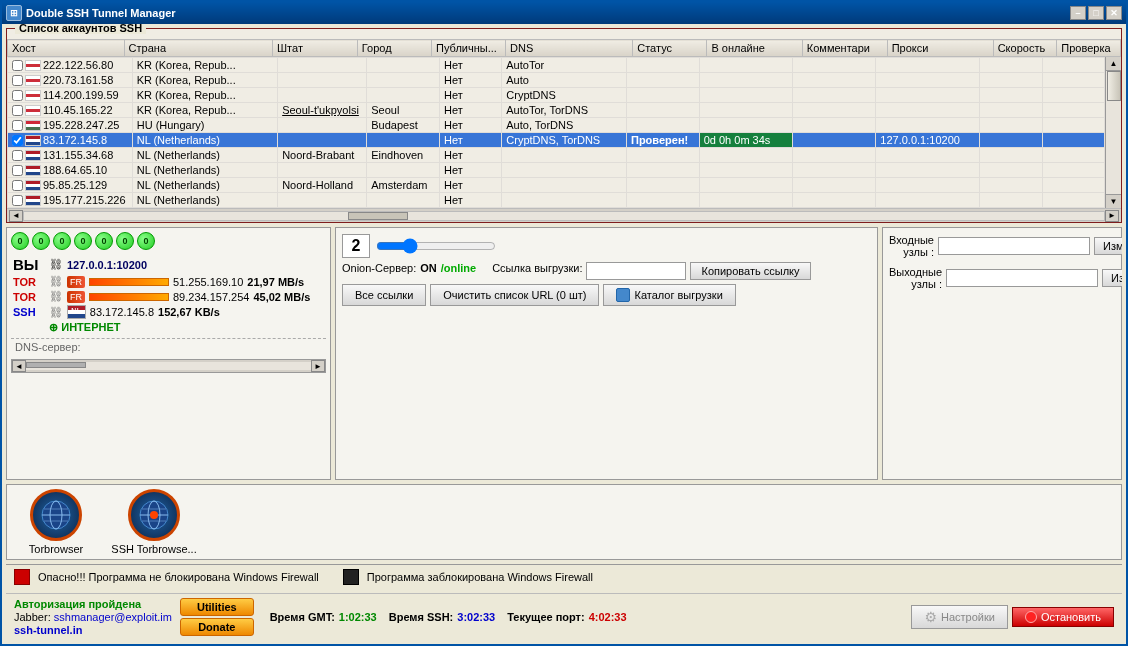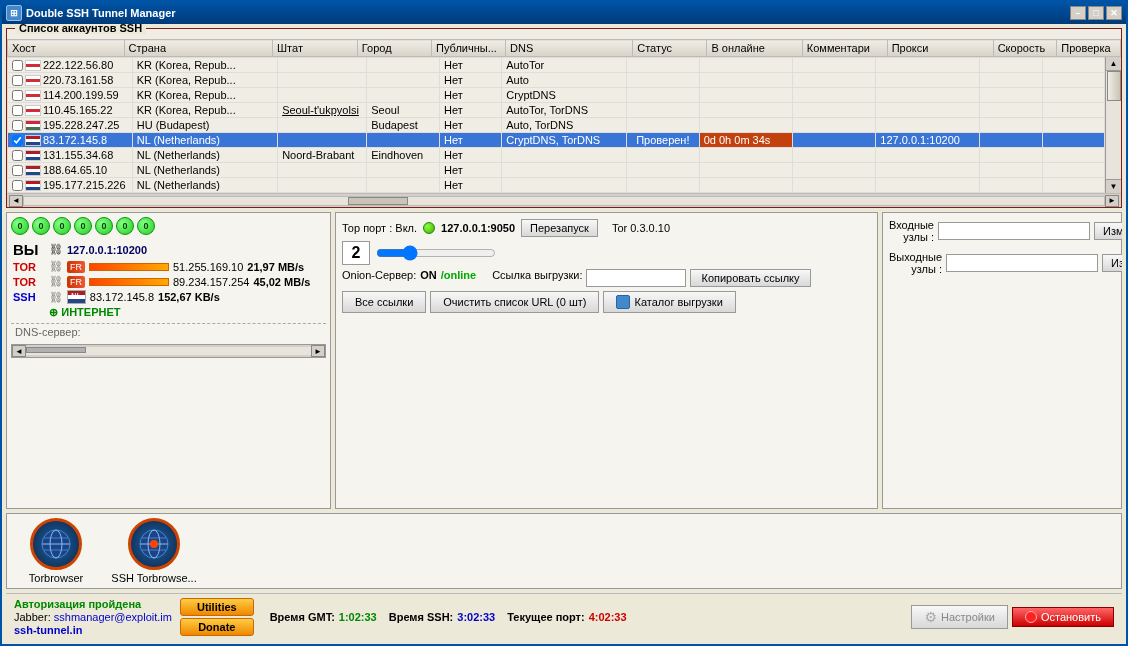--- a/index.html
+++ b/index.html
@@ -198,21 +198,21 @@
     <td style="min-width:60px;"></td>
   </tr>
                 <tr>
     <td style="min-width:110px;">
       <div style="display:flex;align-items:center;gap:2px;">
         <input type="checkbox" style="width: 11px; height: 11px;">
         <span style="display:inline-block;width:16px;height:11px;border:1px solid #ccc;background:linear-gradient(to bottom,#ce2939 33%,white 33%,white 66%,#477050 66%);"></span>
         <span>195.228.247.25</span>
       </div>
     </td>
-    <td style="min-width:140px;">HU (Budapest)</td>
+    <td style="min-width:140px;">HU (Hungary)</td>
     <td style="min-width:80px;"></td>
     <td style="min-width:70px;">Budapest</td>
     <td style="min-width:60px;">Нет</td>
     <td style="min-width:120px;">Auto, TorDNS</td>
     <td style="min-width:70px;color:#008800;"></td>
     <td style="min-width:90px;"></td>
     <td style="min-width:80px;"></td>
     <td style="min-width:100px;"></td>
     <td style="min-width:60px;"></td>
     <td style="min-width:60px;"></td>
@@ -223,22 +223,22 @@
         <input type="checkbox" checked="" style="width: 11px; height: 11px;">
         <span style="display:inline-block;width:16px;height:11px;border:1px solid #ccc;background:linear-gradient(to bottom,#ae1c28 33%,white 33%,white 66%,#21468b 66%);"></span>
         <span>83.172.145.8</span>
       </div>
     </td>
     <td style="min-width:140px;">NL (Netherlands)</td>
     <td style="min-width:80px;"></td>
     <td style="min-width:70px;"></td>
     <td style="min-width:60px;">Нет</td>
     <td style="min-width:120px;">CryptDNS, TorDNS</td>
-    <td style="min-width:70px;color:#ffff88;font-weight:normal;text-align:center;">Проверен!</td>
-    <td style="min-width:90px;background:#c2410c;">0d 0h 0m 34s</td>
+    <td style="min-width:70px;color:#ffff88;font-weight:bold;">Проверен!</td>
+    <td style="min-width:90px;background:#15803d;">0d 0h 0m 34s</td>
     <td style="min-width:80px;"></td>
     <td style="min-width:100px;">127.0.0.1:10200</td>
     <td style="min-width:60px;"></td>
     <td style="min-width:60px;"></td>
   </tr>
                 <tr>
     <td style="min-width:110px;">
       <div style="display:flex;align-items:center;gap:2px;">
         <input type="checkbox" style="width: 11px; height: 11px;">
         <span style="display:inline-block;width:16px;height:11px;border:1px solid #ccc;background:linear-gradient(to bottom,#ae1c28 33%,white 33%,white 66%,#21468b 66%);"></span>
@@ -261,20 +261,40 @@
     <td style="min-width:110px;">
       <div style="display:flex;align-items:center;gap:2px;">
         <input type="checkbox" style="width: 11px; height: 11px;">
         <span style="display:inline-block;width:16px;height:11px;border:1px solid #ccc;background:linear-gradient(to bottom,#ae1c28 33%,white 33%,white 66%,#21468b 66%);"></span>
         <span>188.64.65.10</span>
       </div>
     </td>
     <td style="min-width:140px;">NL (Netherlands)</td>
     <td style="min-width:80px;"></td>
     <td style="min-width:70px;"></td>
+    <td style="min-width:60px;">Нет</td>
+    <td style="min-width:120px;"></td>
+    <td style="min-width:70px;color:#008800;"></td>
+    <td style="min-width:90px;"></td>
+    <td style="min-width:80px;"></td>
+    <td style="min-width:100px;"></td>
+    <td style="min-width:60px;"></td>
+    <td style="min-width:60px;"></td>
+  </tr>
+                <tr>
+    <td style="min-width:110px;">
+      <div style="display:flex;align-items:center;gap:2px;">
+        <input type="checkbox" style="width: 11px; height: 11px;">
+        <span style="display:inline-block;width:16px;height:11px;border:1px solid #ccc;background:linear-gradient(to bottom,#ae1c28 33%,white 33%,white 66%,#21468b 66%);"></span>
+        <span>95.85.25.129</span>
+      </div>
+    </td>
+    <td style="min-width:140px;">NL (Netherlands)</td>
+    <td style="min-width:80px;">Noord-Holland</td>
+    <td style="min-width:70px;">Amsterdam</td>
     <td style="min-width:60px;">Нет</td>
     <td style="min-width:120px;"></td>
     <td style="min-width:70px;color:#008800;"></td>
     <td style="min-width:90px;"></td>
     <td style="min-width:80px;"></td>
     <td style="min-width:100px;"></td>
     <td style="min-width:60px;"></td>
     <td style="min-width:60px;"></td>
   </tr>
                 <tr>
@@ -379,27 +399,20 @@
           <div style="width:14px;height:12px;background:#d4d0c8;border:1px solid #888;font-size:8px;display:flex;align-items:center;justify-content:center;cursor:pointer;">◄</div>
           <div style="flex:1;height:8px;background:#e8e4dc;position:relative;">
             <div style="width:60px;height:6px;background:#b0b0b0;border:1px solid #888;position:absolute;left:0;top:0;"></div>
           </div>
           <div style="width:14px;height:12px;background:#d4d0c8;border:1px solid #888;font-size:8px;display:flex;align-items:center;justify-content:center;cursor:pointer;">►</div>
         </div>
       </div>
 
       <div style="flex:1; display:flex; flex-direction:column; gap:4px; border:1px solid #999; background:#f5f4ef; padding:6px; overflow:hidden; min-width:0;">
 
-        <div style="display:flex;align-items:center;gap:6px;flex-wrap:nowrap;">
-          <span>Тор порт : Вкл.</span>
-          <span class="green-circle"></span>
-          <span style="font-weight:bold;color:#000;">127.0.0.1:9050</span>
-          <button class="btn">Перезапуск</button>
-          <span style="font-size:11px;margin-left:8px;">Tor 0.3.0.10</span>
-        </div>
 
         <div style="display:flex;align-items:center;gap:6px;">
           <div class="chain-number">2</div>
           <input type="range" min="1" max="5" value="2" class="chain-slider" style="width: 120px;">
         </div>
 
         <div style="display:flex;align-items:flex-start;gap:4px;">
           <span>Onion-Сервер:</span>
           <span style="color:#000;font-weight:bold;">ON</span>
           <span style="color:#00aa00;font-weight:bold;">/online</span>
@@ -455,20 +468,26 @@
             <line x1="2" y1="16" x2="30" y2="16" stroke="#88bbee" stroke-width="1"></line>
             <line x1="4" y1="10" x2="28" y2="10" stroke="#88bbee" stroke-width="0.5"></line>
             <line x1="4" y1="22" x2="28" y2="22" stroke="#88bbee" stroke-width="0.5"></line>
             <circle cx="16" cy="16" r="4" fill="#ff4400"></circle>
           </svg>
         </div>
         <span style="font-size:11px;text-align:center;">SSH Torbrowse...</span>
       </div>
     </div>
 
+    <div class="status-bar">
+      <div class="danger-red"></div>
+      <span style="font-size:11px;">Опасно!!! Программа не блокирована Windows Firewall</span>
+      <div class="danger-black" style="margin-left:16px;"></div>
+      <span style="font-size:11px;">Программа заблокирована Windows Firewall</span>
+    </div>
 
     <div class="footer">
       <div class="auth-section">
         <span class="auth-ok">Авторизация пройдена</span>
         <div class="jabber-row">
           <span>Jabber:</span>
           <a href="#" class="jabber-link">sshmanager@exploit.im</a>
         </div>
         <a href="#" class="ssh-link">ssh-tunnel.in</a>
       </div>

